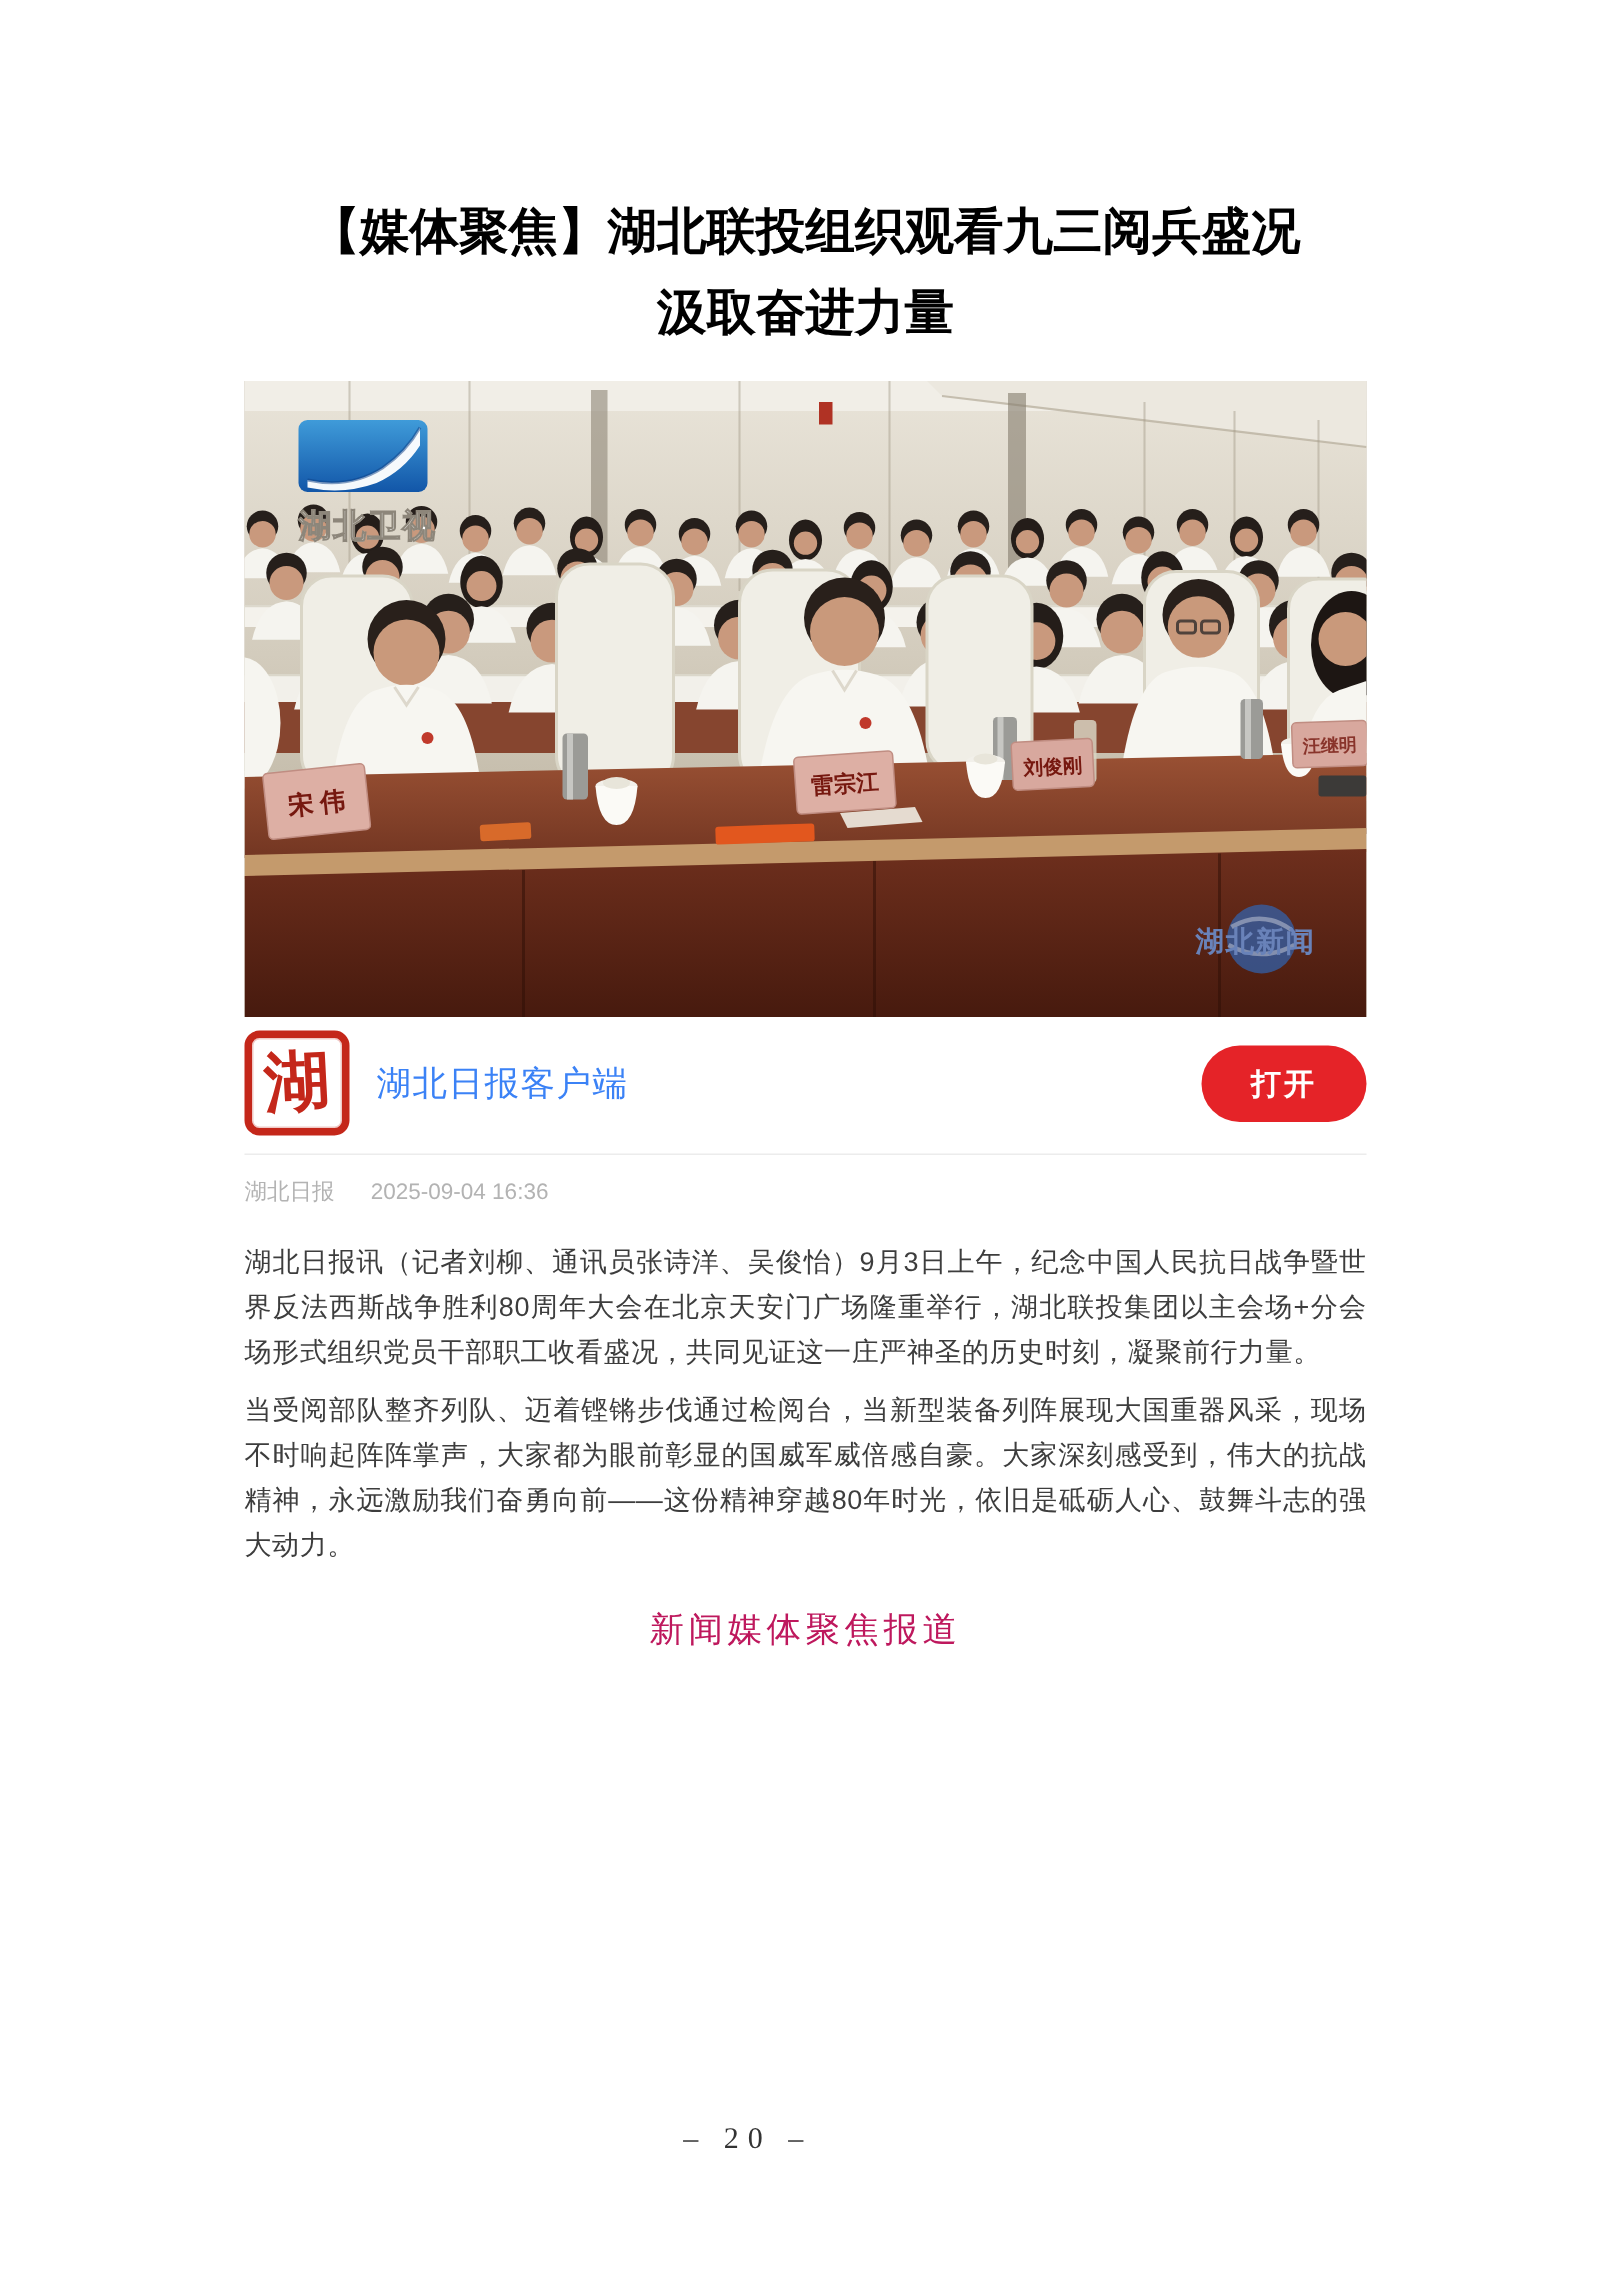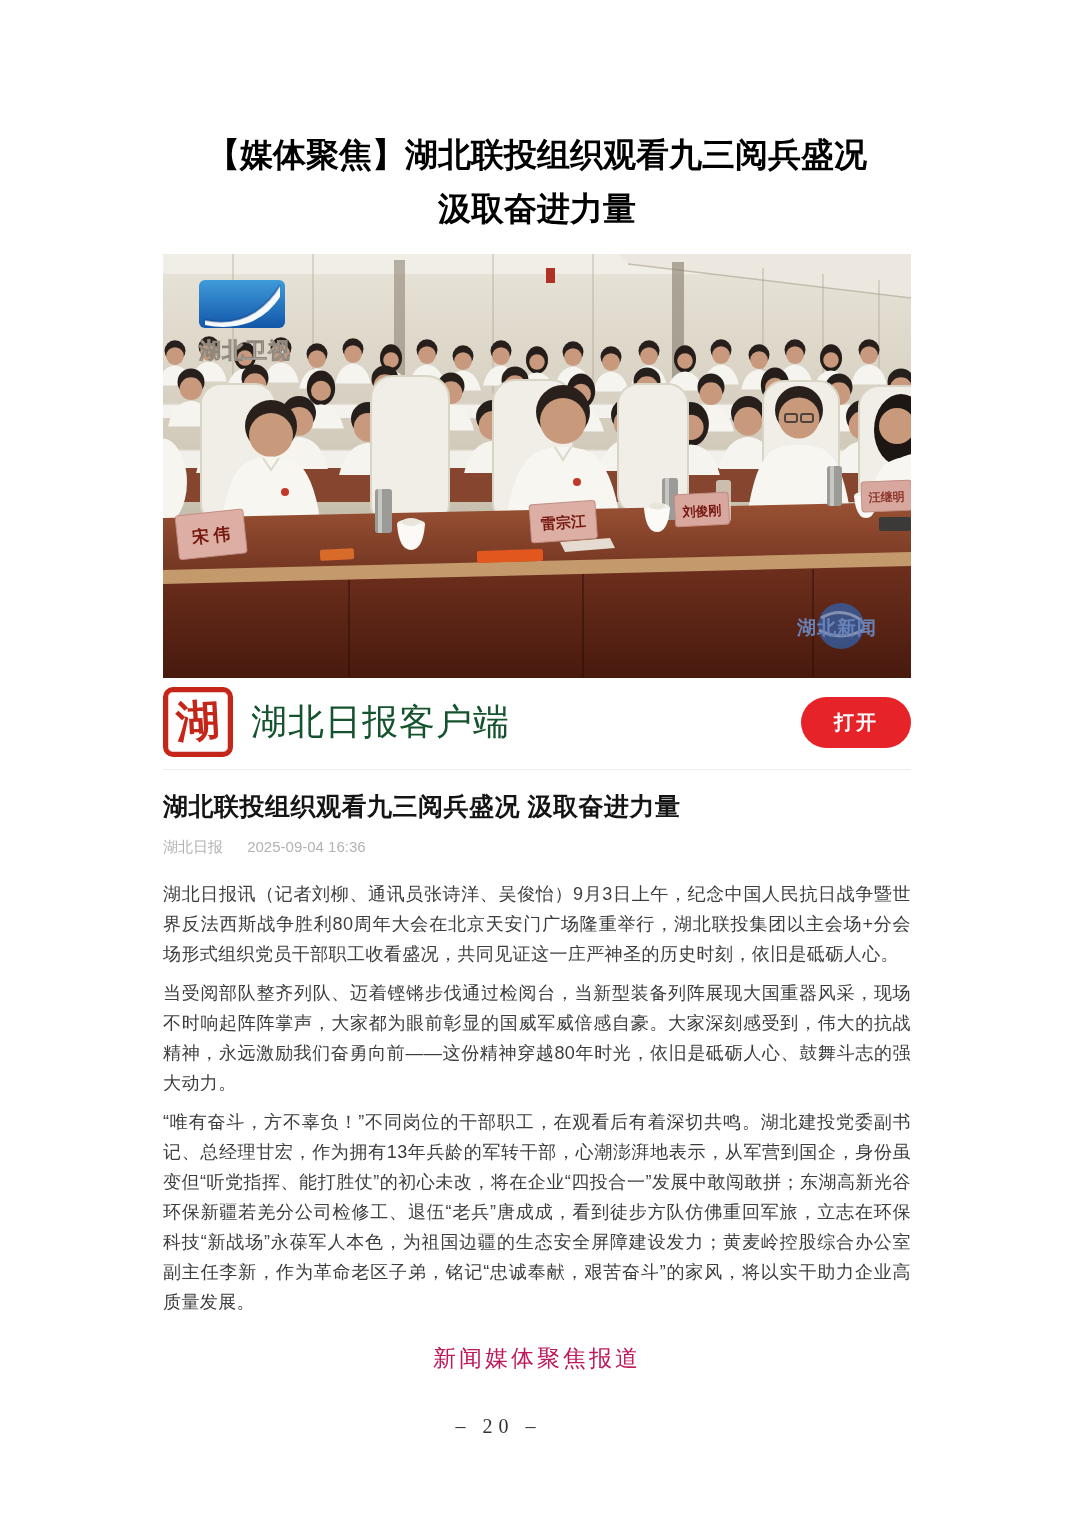--- a/index.html
+++ b/index.html
@@ -47,22 +47,22 @@
   .seal span{
     font-family:"Liberation Serif",serif;
     font-weight:bold;
     font-size:44px;
     color:#c4271a;
     transform:rotate(-3deg);
     line-height:1;
   }
   .app-name{
     margin-left:18px;
-    font-size:36px;
-    color:#14532d;
+    font-size:23px;
+    color:#3b82f6;
     letter-spacing:1px;
   }
   .open-btn{
     margin-left:auto;
     border:none;
     background:#e52328;
     color:#fff;
     font-family:"Liberation Sans",sans-serif;
     font-size:20px;
     font-weight:bold;
@@ -357,30 +357,28 @@
     <div class="app-banner">
       <div class="seal">
         <span>湖</span>
       </div>
       <div class="app-name">湖北日报客户端</div>
       <button class="open-btn">打开</button>
     </div>
 
     <div class="divider"></div>
 
-    <h2 class="headline">湖北联投组织观看九三阅兵盛况 汲取奋进力量</h2>
 
     <div class="byline">
       <span class="src">湖北日报</span>
       <span class="dt">2025-09-04 16:36</span>
     </div>
 
     <div class="article">
-      <p>湖北日报讯（记者刘柳、通讯员张诗洋、吴俊怡）9月3日上午，纪念中国人民抗日战争暨世界反法西斯战争胜利80周年大会在北京天安门广场隆重举行，湖北联投集团以主会场+分会场形式组织党员干部职工收看盛况，共同见证这一庄严神圣的历史时刻，依旧是砥砺人心。</p>
+      <p>湖北日报讯（记者刘柳、通讯员张诗洋、吴俊怡）9月3日上午，纪念中国人民抗日战争暨世界反法西斯战争胜利80周年大会在北京天安门广场隆重举行，湖北联投集团以主会场+分会场形式组织党员干部职工收看盛况，共同见证这一庄严神圣的历史时刻，凝聚前行力量。</p>
       <p>当受阅部队整齐列队、迈着铿锵步伐通过检阅台，当新型装备列阵展现大国重器风采，现场不时响起阵阵掌声，大家都为眼前彰显的国威军威倍感自豪。大家深刻感受到，伟大的抗战精神，永远激励我们奋勇向前——这份精神穿越80年时光，依旧是砥砺人心、鼓舞斗志的强大动力。</p>
-      <p>“唯有奋斗，方不辜负！”不同岗位的干部职工，在观看后有着深切共鸣。湖北建投党委副书记、总经理甘宏，作为拥有13年兵龄的军转干部，心潮澎湃地表示，从军营到国企，身份虽变但“听党指挥、能打胜仗”的初心未改，将在企业“四投合一”发展中敢闯敢拼；东湖高新光谷环保新疆若羌分公司检修工、退伍“老兵”唐成成，看到徒步方队仿佛重回军旅，立志在环保科技“新战场”永葆军人本色，为祖国边疆的生态安全屏障建设发力；黄麦岭控股综合办公室副主任李新，作为革命老区子弟，铭记“忠诚奉献，艰苦奋斗”的家风，将以实干助力企业高质量发展。</p>
     </div>
 
     <div class="caption">新闻媒体聚焦报道</div>
   </div>
 
   <div class="page-number">– 20 –</div>
 </div>
 
 </body></html>

